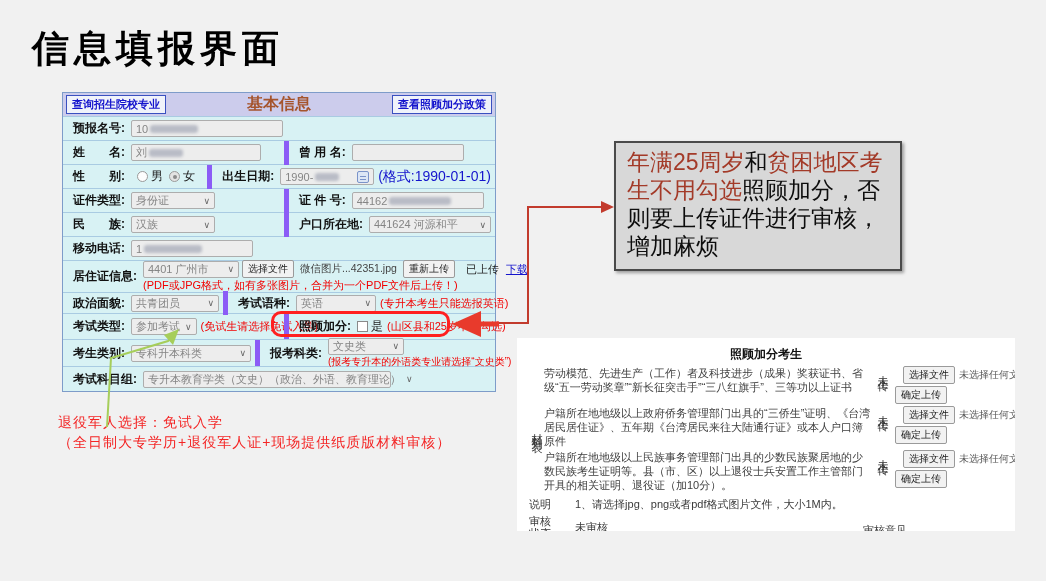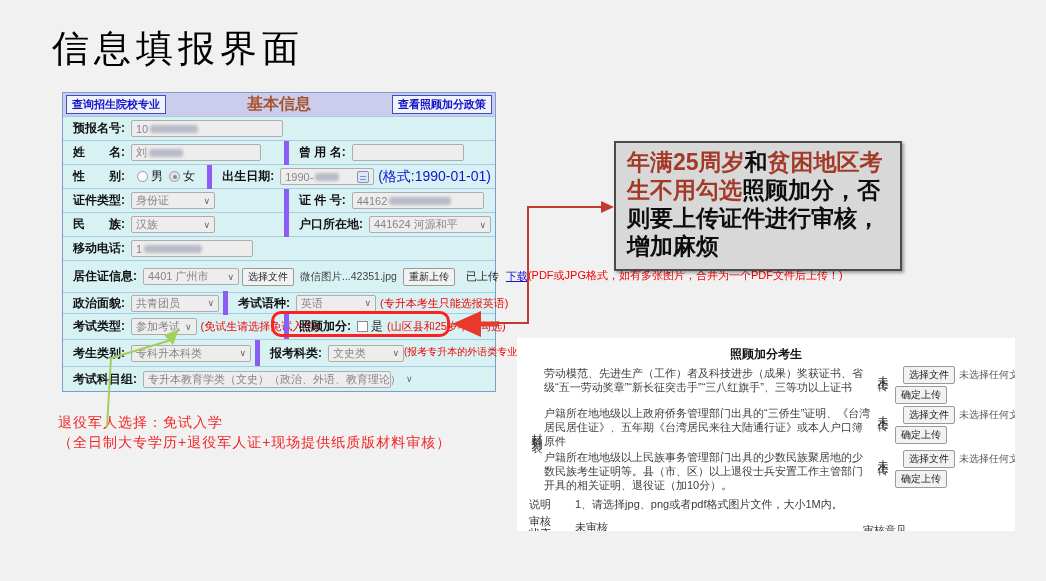--- a/index.html
+++ b/index.html
@@ -5,22 +5,22 @@
   * { box-sizing: border-box; margin: 0; padding: 0; }
   html,body { width:1046px; height:581px; }
   body {
     position: relative;
     background: #f1f1f1;
     font-family: "Liberation Sans", sans-serif;
     overflow: hidden;
     color:#222;
   }
   .page-title {
-    position:absolute; left:52px; top:24px;
-    font-size:37px; font-weight:400; letter-spacing:5px; color:#000;
+    position:absolute; left:32px; top:24px;
+    font-size:37px; font-weight:700; letter-spacing:5px; color:#000;
   }
   
   .form {
     position:absolute; left:62px; top:92px; width:434px;
     background:#d8f2f4; border:1px solid #7e9cc9; font-size:12px;
   }
   .form-header {
     height:24px; background:#ccccec; display:flex; align-items:center;
     padding:0 3px; border-bottom:1px solid #a9cbe2;
   }
@@ -53,35 +53,35 @@
   .mini-btn {
     background:#f2f2f2; border:1px solid #9a9a9a; border-radius:2px;
     font-size:10px; padding:1px 5px; color:#222; cursor:pointer;
     font-family:inherit; white-space:nowrap;
   }
   .filename { font-size:10.5px; color:#444; margin:0 3px; white-space:nowrap; }
   .uploaded { font-size:11px; color:#222; margin:0 4px 0 8px; white-space:nowrap; }
   .dl-link { font-size:11px; color:#1414cc; text-decoration:underline; cursor:pointer; white-space:nowrap; }
   .cal-icon { width:12px; height:12px; background:#dce6f5; border:1px solid #7a93c9; border-radius:2px; margin-left:3px; position:relative; display:inline-block; }
   .cal-icon::after { content:""; position:absolute; left:2px; top:4px; right:2px; bottom:2px; background:repeating-linear-gradient(#7a93c9 0 1px, transparent 1px 3px); }
-  .stack { display:flex; flex-direction:row; justify-content:flex-end; }
+  .stack { display:flex; flex-direction:column; justify-content:flex-end; }
   
   .highlight-rect {
     position:absolute; left:271px; top:311px; width:179px; height:26px;
     border:3px solid #ff2020; border-radius:10px; pointer-events:none;
   }
   
   .veteran-note { position:absolute; left:58px; top:412px; color:#f42525; font-size:14px; line-height:20px; letter-spacing:1px; }
   
   .callout {
     position:absolute; left:614px; top:141px; width:288px;
     background:#d8d8d8; border:2px solid #4a4a4a;
     box-shadow:2px 2px 3px rgba(0,0,0,.35);
     padding:5px 10px 9px 11px;
-    font-size:23px; font-weight:bold; line-height:28px; color:#0d0d0d;
+    font-size:23px; font-weight:normal; line-height:28px; color:#0d0d0d;
   }
   .callout .dr { color:#a33a28; }
   
   .bpanel {
     position:absolute; left:517px; top:338px; width:498px; height:193px;
     background:#ffffff; font-size:11px; color:#3a3a3a; overflow:hidden;
   }
   .bp-title { text-align:center; font-weight:bold; font-size:12px; color:#111; padding-top:8px; }
   .bp-main { display:flex; padding:3px 4px 0 12px; }
   .bp-matcol { width:20px; display:flex; align-items:center; justify-content:center; }

